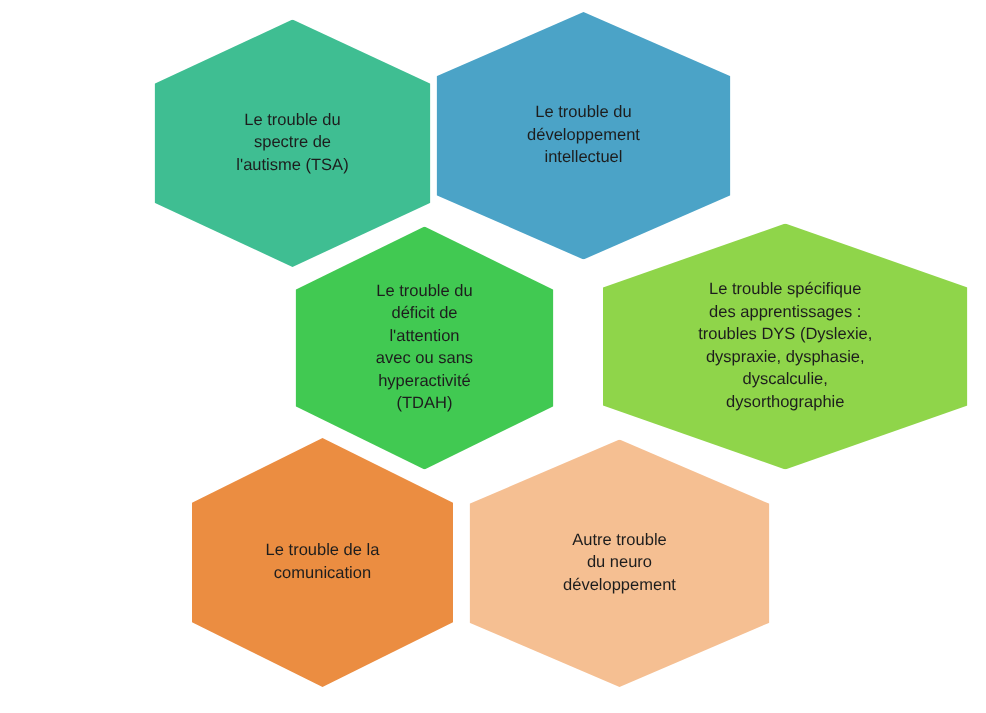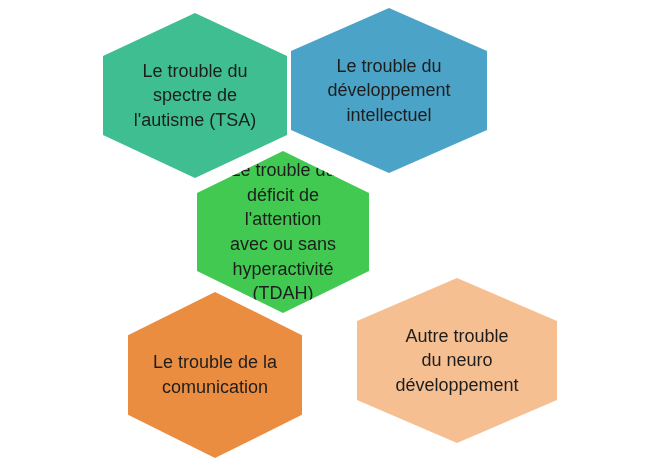--- a/index.html
+++ b/index.html
@@ -18,33 +18,33 @@
     clip-path: polygon(50% 0%, 100% 26%, 100% 74%, 50% 100%, 0% 74%, 0% 26%);
     display: flex;
     align-items: center;
     justify-content: center;
     text-align: center;
   }
 
   .hex .label {
     white-space: pre-line;
     color: #1d1d1d;
-    font-size: 18px;
+    font-size: 11px;
     line-height: 1.37;
     padding: 0 12px;
   }
 
   
   .hex-tsa     { left: 103px; top:  13px; width: 184px; height: 165px; }
   .hex-di      { left: 291px; top:   8px; width: 196px; height: 165px; }
   .hex-moteur  { left:  11px; top: 154px; width: 172px; height: 162px; }
   .hex-tdah    { left: 197px; top: 151px; width: 172px; height: 162px; }
   .hex-dys     { left: 402px; top: 149px; width: 243px; height: 164px; }
   .hex-com     { left: 128px; top: 292px; width: 174px; height: 166px; }
-  .hex-autre   { left: 313px; top: 278px; width: 200px; height: 165px; margin-left: 44px; }
+  .hex-autre   { left: 313px; top: 293px; width: 200px; height: 165px; }
 </style>
 </head>
 <body>
 
 <div class="canvas">
 
   <div class="hex hex-tsa" style="background: rgb(63, 190, 146);">
     <div class="label">Le trouble du
 spectre de
 l'autisme (TSA)</div>
@@ -59,20 +59,28 @@
 
   <div class="hex hex-tdah" style="background: rgb(65, 201, 82);">
     <div class="label">Le trouble du
 déficit de
 l'attention
 avec ou sans
 hyperactivité
 (TDAH)</div>
   </div>
 
+  <div class="hex hex-dys" style="background: rgb(143, 213, 74);">
+    <div class="label">Le trouble spécifique
+des apprentissages :
+troubles DYS (Dyslexie,
+dyspraxie, dysphasie,
+dyscalculie,
+dysorthographie</div>
+  </div>
 
   <div class="hex hex-com" style="background: rgb(235, 141, 65);">
     <div class="label">Le trouble de la
 comunication</div>
   </div>
 
   <div class="hex hex-autre" style="background: rgb(245, 191, 146);">
     <div class="label">Autre trouble
 du neuro
 développement</div>

